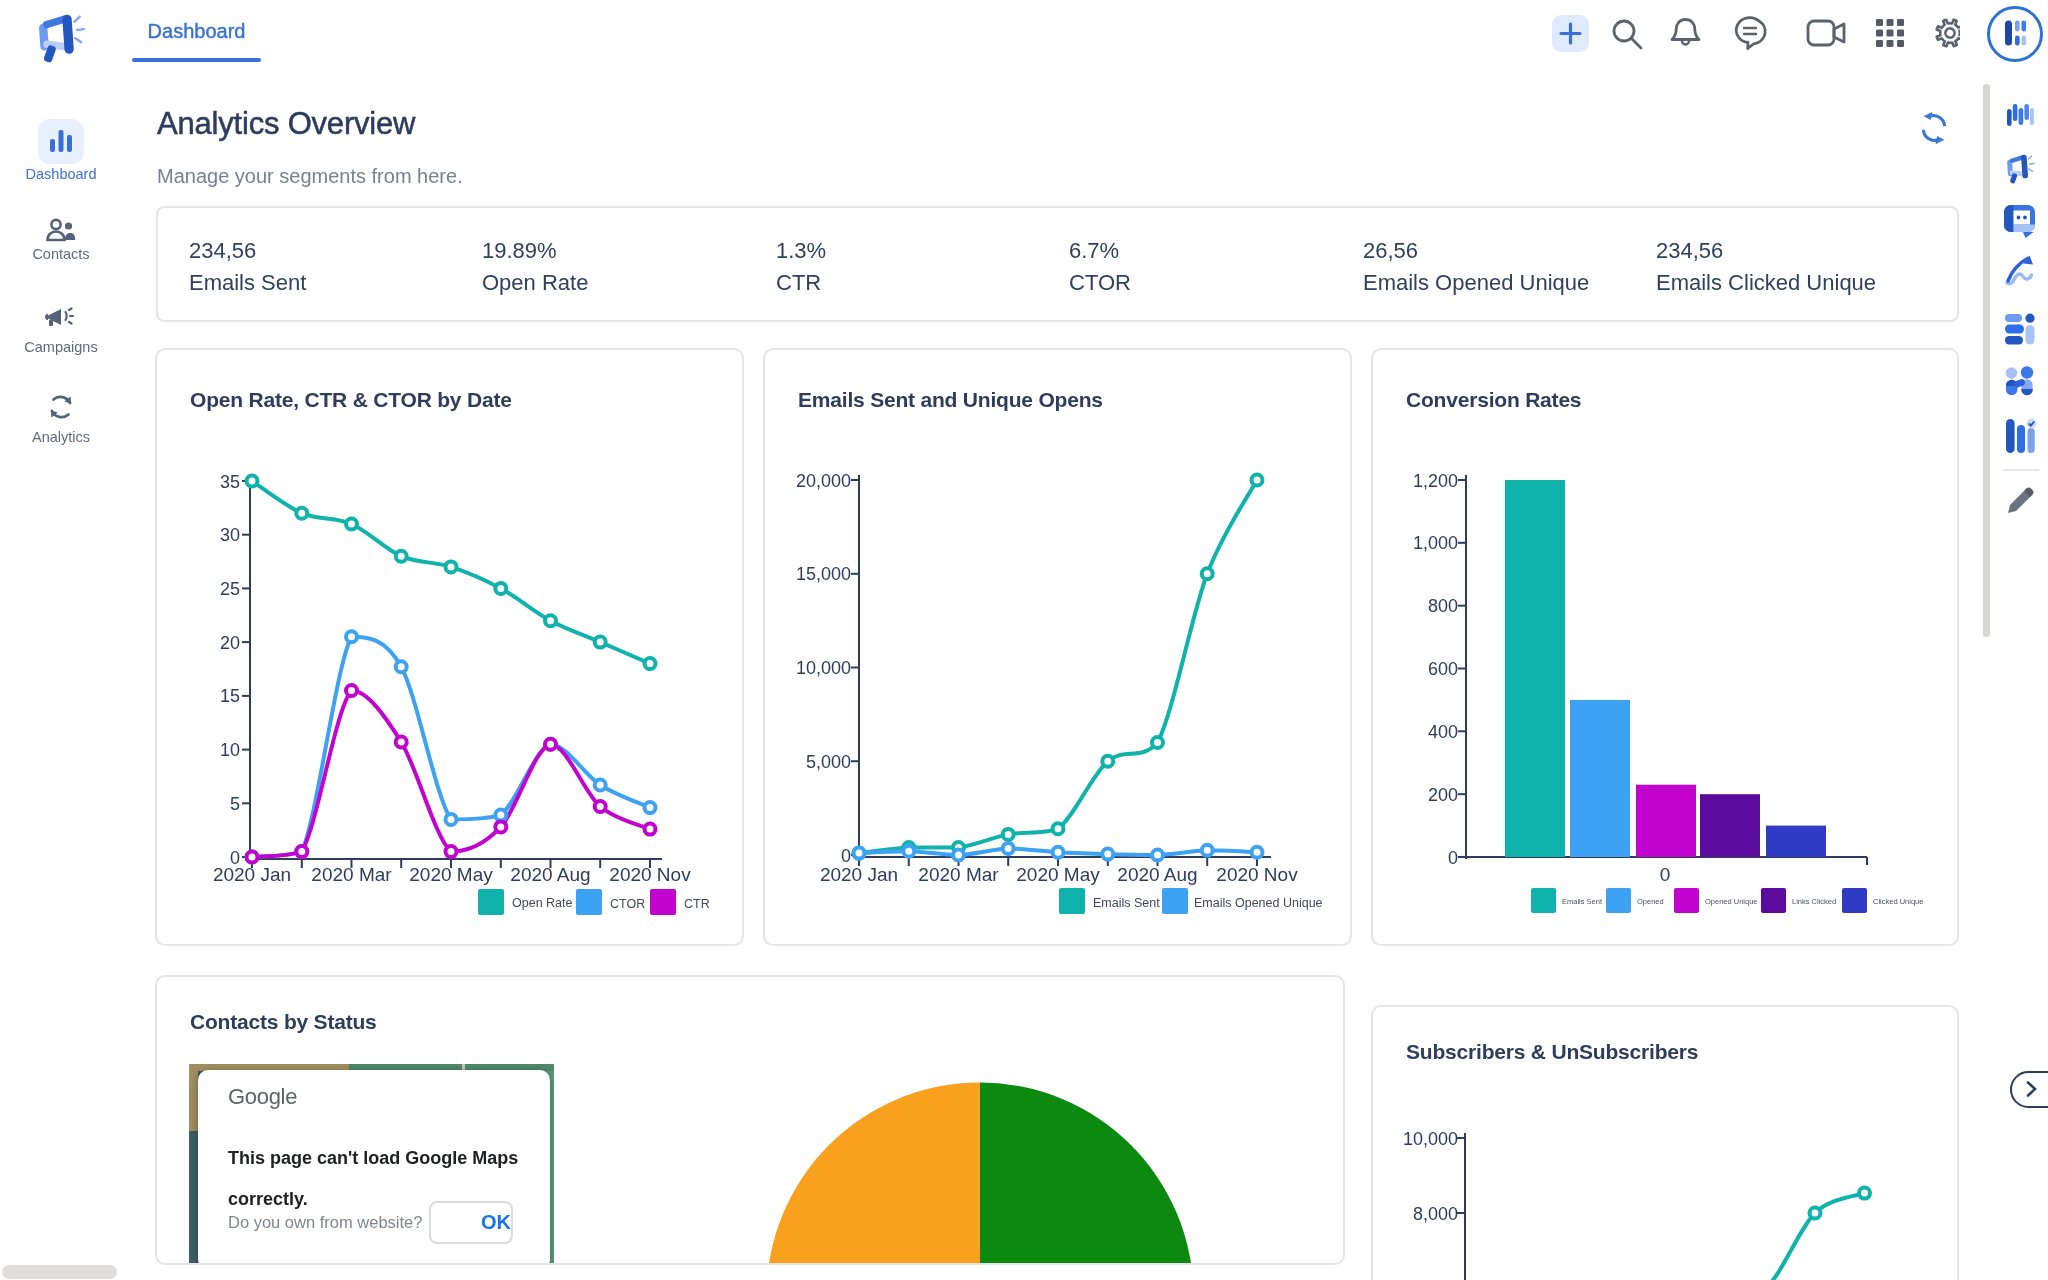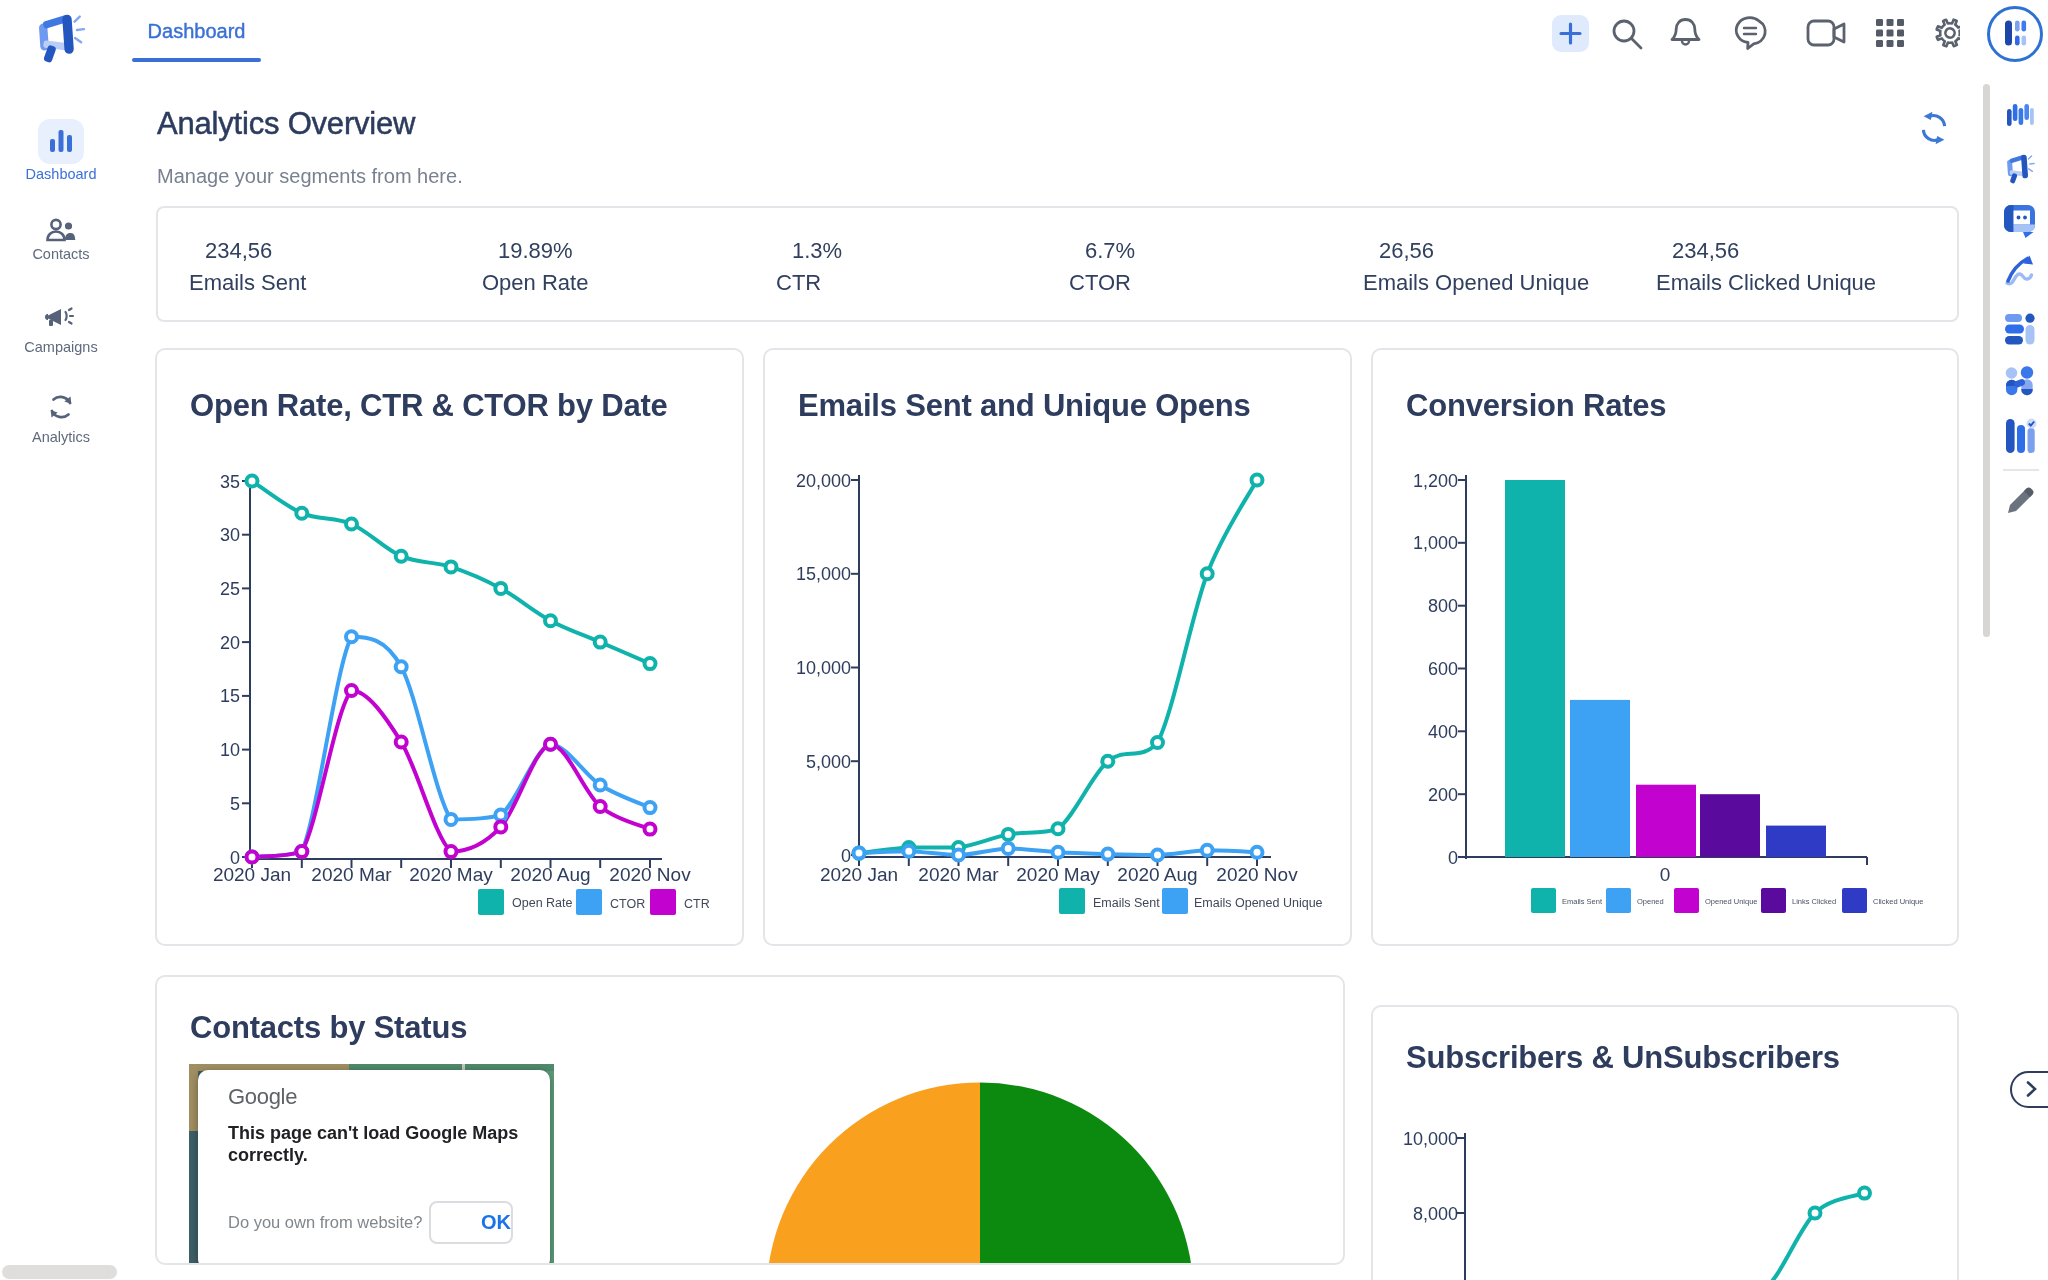--- a/index.html
+++ b/index.html
@@ -1,26 +1,26 @@
 <!DOCTYPE html>
 <html><head><meta charset="utf-8">
 <style>
 * { margin:0; padding:0; box-sizing:border-box; }
 html,body { width:2048px; height:1280px; background:#fff; font-family:"Liberation Sans", sans-serif; overflow:hidden; position:relative; }
 .abs { position:absolute; }
 .card { position:absolute; border:2px solid #e3e5e8; border-radius:10px; background:#fff; }
-.ctitle { position:absolute; left:33px; top:38px; font-size:31px; font-weight:bold; color:#2e3d5e; letter-spacing:-.2px }
+.ctitle { position:absolute; left:33px; top:38px; font-size:21px; font-weight:bold; color:#2e3d5e; letter-spacing:-.2px }
 .ax { font-size:18px; fill:#2e3d5e; font-family:"Liberation Sans", sans-serif; }
 .axx { font-size:19px; fill:#2e3d5e; font-family:"Liberation Sans", sans-serif; }
 .axl { stroke:#2e3d5e; stroke-width:2; }
 .lg { font-size:12.5px; fill:#40485a; font-family:"Liberation Sans", sans-serif; }
 .lgs { font-size:7.5px; fill:#4a5264; font-family:"Liberation Sans", sans-serif; }
 .slabel { width:122px; text-align:center; font-size:14.5px; color:#5e6a7d; }
 .slabel.on { color:#3b70d8; }
-.statv { position:absolute; top:30px; font-size:22px; color:#31405f;margin-left:16px; }
+.statv { position:absolute; top:30px; font-size:22px; color:#31405f; }
 .statl { position:absolute; top:62px; font-size:22px; color:#31405f; }
 .dlg { background:#fff; border-radius:10px; box-shadow:0 2px 8px rgba(0,0,0,.35); }
 .okbtn { left:231px; top:131px; width:84px; height:43px; border:2px solid #dadce0; border-radius:8px; color:#1a73e8; font-weight:bold; font-size:20px; text-align:right; line-height:39px; }
 </style></head>
 <body>
 <svg class="abs" style="left:32;top:10" width="60" height="56" viewBox="0 0 64 60">
 <g>
  <rect x="8" y="14.5" width="9" height="29" rx="4.5" fill="#6e9bef" transform="rotate(-4 12 28)"></rect>
  <rect x="12" y="8.5" width="27" height="8" rx="3" fill="#3e78e0" transform="rotate(-17 26 14)"></rect>
  <rect x="12" y="34" width="27" height="8" rx="3" fill="#b9cdf7" transform="rotate(7 26 38)"></rect>
@@ -394,21 +394,21 @@
 <div class="abs" style="left:32px;top:87px;width:365px;height:203px;overflow:hidden">
   <div class="abs" style="left:0;top:0;width:365px;height:203px;background:#3e5f66"></div>
   <div class="abs" style="left:0;top:0;width:160px;height:7px;background:#a18f63"></div>
   <div class="abs" style="left:160px;top:0;width:205px;height:7px;background:#4f8a6d"></div>
   <div class="abs" style="left:0;top:7px;width:9px;height:60px;background:#a18f63"></div>
   <div class="abs" style="left:352px;top:7px;width:13px;height:196px;background:#5d9c78"></div>
   <div class="abs" style="left:273px;top:0;width:3px;height:7px;background:#cbc6ba"></div>
   <div class="abs" style="left:9px;top:120px;width:4px;height:83px;background:#44666d"></div>
   <div class="abs dlg" style="left:9px;top:6px;width:352px;height:199px">
     <div class="abs" style="left:30px;top:14px;font-size:22px;color:#5f6368;letter-spacing:-.3px">Google</div>
-    <div class="abs" style="left:30px;top:52px;font-size:18px;line-height:22px;font-weight:bold;color:#202124;white-space:nowrap">This page can't load Google Maps<br>correctly.</div>
+    <div class="abs" style="left:30px;top:68px;font-size:18px;line-height:41px;font-weight:bold;color:#202124;white-space:nowrap">This page can't load Google Maps<br>correctly.</div>
     <div class="abs" style="left:30px;top:143px;font-size:16.5px;color:#80868b">Do you own from website?</div>
     <div class="abs okbtn">OK</div>
   </div>
 </div>
   <svg class="abs" style="left:0;top:0" width="1188" height="287" viewBox="0 0 1188 287">
 <path d="M 823 105.5 A 213.5 213.5 0 0 0 823 532.5 Z" fill="#f9a01e"></path>
 <path d="M 823 105.5 A 213.5 213.5 0 0 1 823 532.5 Z" fill="#0c8a10"></path>
 </svg>
 </div>
 <div class="card" style="left:1371px;top:1005px;width:588px;height:298px;overflow:hidden">

